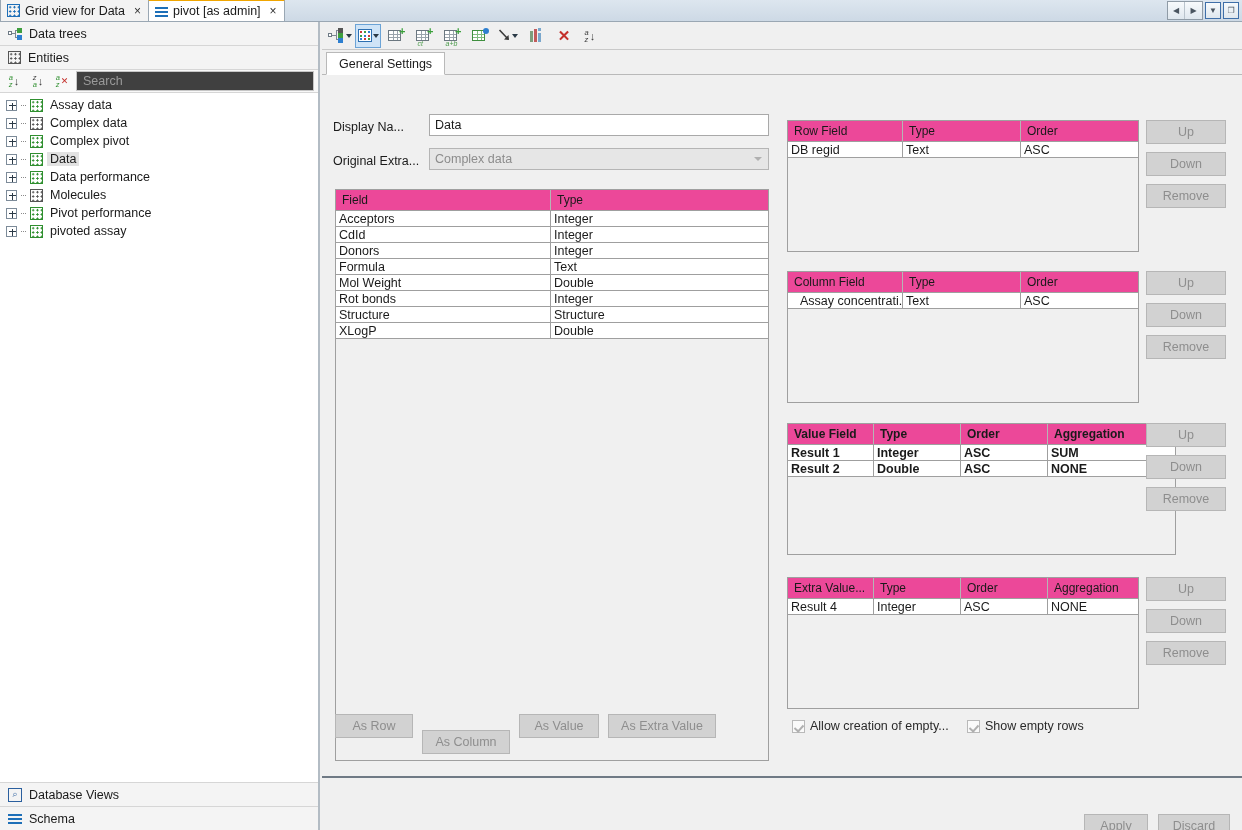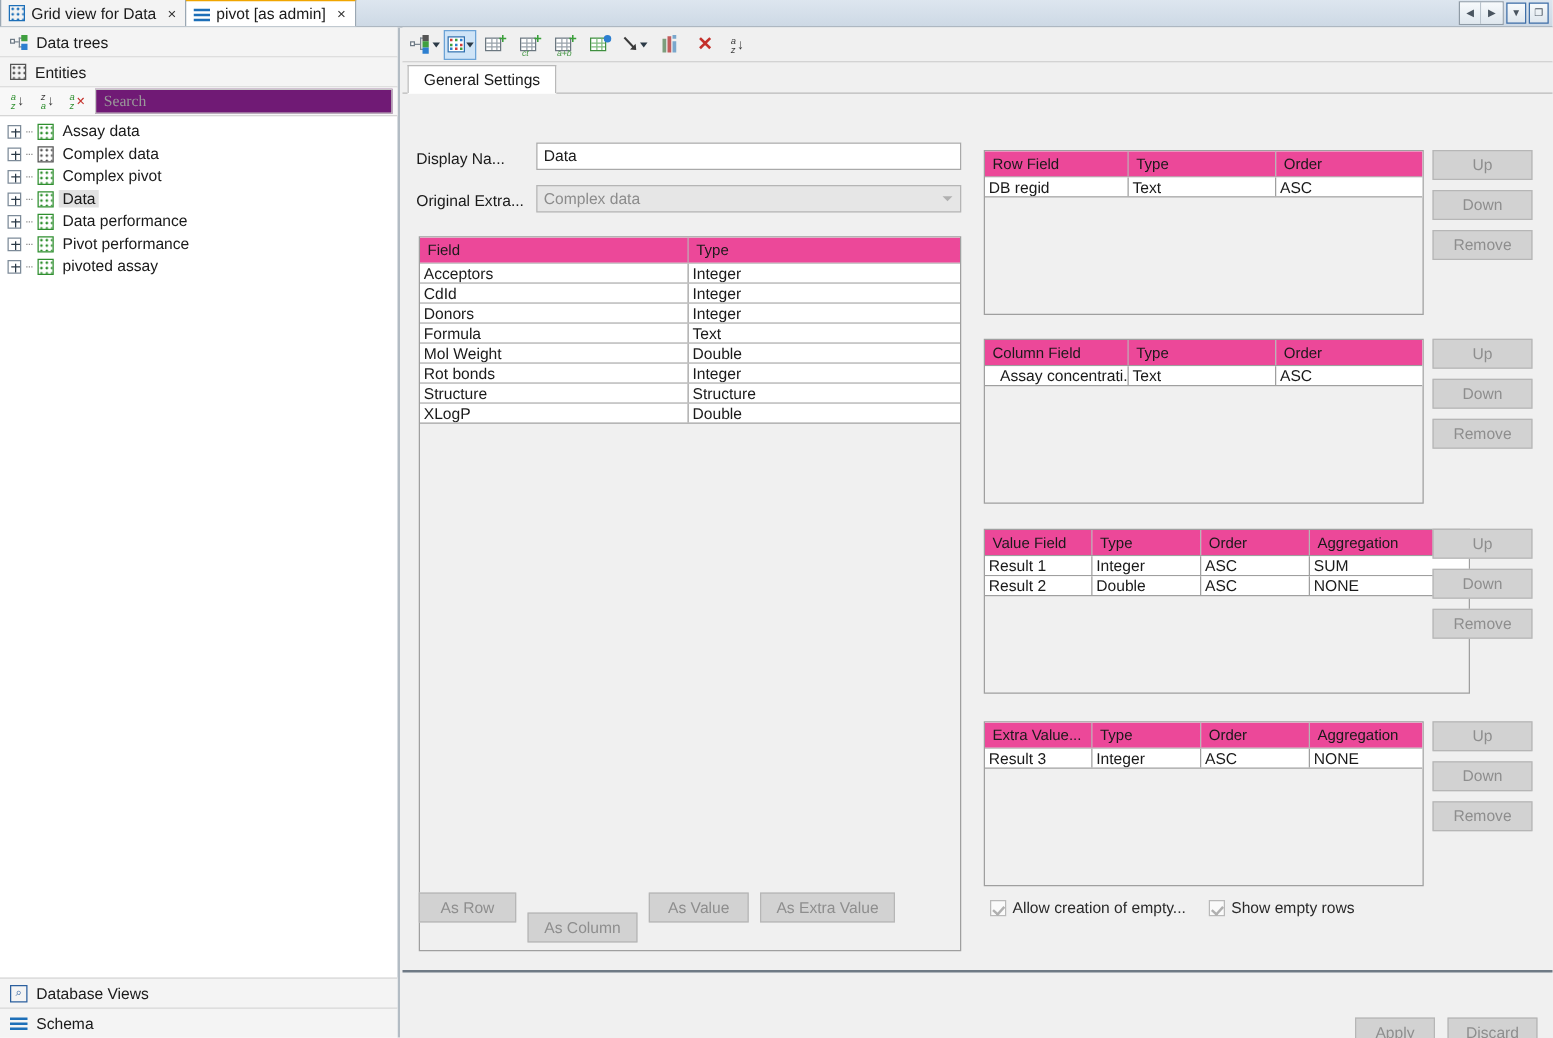--- a/index.html
+++ b/index.html
@@ -81,22 +81,22 @@
 
   .searchrow {
     height: 23px; display:flex; align-items:center; gap:4px;
     border-bottom:1px solid #d6d6d6; background:#f8f8f8; padding-left:4px;
   }
   .sortbtn { width:20px; height:19px; display:flex; align-items:center; justify-content:center;
              font-size:9px; line-height:1; position:relative; }
   .sortbtn .az { display:flex; flex-direction:column; font-size:7.5px; line-height:7px; font-style:italic; }
   .sortbtn .arr { font-size:11px; margin-left:1px; }
   .searchbox {
-    flex:1; height:20px; margin-right:4px; border:1px solid #c6c6c6; background:#701a75;
-    display:flex; align-items:center; padding-left:6px; color:#9a9a9a; font-size:12.5px;font-family:Liberation Serif, serif;
+    flex:1; height:20px; margin-right:4px; border:1px solid #c6c6c6; background:#404040;
+    display:flex; align-items:center; padding-left:6px; color:#9a9a9a; font-size:12.5px;
   }
 
   .tree { padding-top:3px; }
   .tnode { height:18px; display:flex; align-items:center; gap:4px; padding-left:6px; font-size:12.5px;text-align:right; }
   .expander {
     width:11px; height:11px; border:1px solid #7d8b99; background:#fff;
     position:relative; flex:0 0 auto;
   }
   .expander::before { content:""; position:absolute; left:2px; top:4.5px; width:7px; height:1px; background:#2b3a47; }
   .expander::after  { content:""; position:absolute; left:4.5px; top:2px; width:1px; height:7px; background:#2b3a47; }
@@ -306,20 +306,26 @@
     </div>
     <div class="tnode">
       <span class="expander"></span>
         <span class="dots"></span>
       <span class="ic-grid-green"></span>
       <span class="tlabel2">Data performance</span>
     </div>
     <div class="tnode">
       <span class="expander"></span>
         <span class="dots"></span>
+      <span class="ic-grid-dark"></span>
+      <span class="tlabel2">Molecules</span>
+    </div>
+    <div class="tnode">
+      <span class="expander"></span>
+        <span class="dots"></span>
       <span class="ic-grid-green"></span>
       <span class="tlabel2">Pivot performance</span>
     </div>
     <div class="tnode">
       <span class="expander"></span>
         <span class="dots"></span>
       <span class="ic-grid-green"></span>
       <span class="tlabel2">pivoted assay</span>
     </div>
   </div>
@@ -514,21 +520,21 @@
         <div style="width:115px;padding-left:12px;">Assay concentrati...</div>
         <div style="width:118px;">Text</div>
         <div style="flex:1;">ASC</div>
       </div>
       <div class="fill"></div>
     </div>
     <div class="btn" style="left:824px; top:195px; width:80px;">Up</div>
     <div class="btn" style="left:824px; top:227px; width:80px;">Down</div>
     <div class="btn" style="left:824px; top:259px; width:80px;">Remove</div>
 
-    <div class="dtable" style="left:465px; top:347px; width:389px; height:132px;">
+    <div class="dtable" style="left:465px; top:347px; width:389px; height:132px;font-weight:bold;">
       <div class="thead">
         <div style="width:86px;">Value Field</div>
         <div style="width:87px;">Type</div>
         <div style="width:87px;">Order</div>
         <div style="flex:1;">Aggregation</div>
       </div>
       <div class="trow">
         <div style="width:86px;">Result 1</div>
         <div style="width:87px;">Integer</div>
         <div style="width:87px;">ASC</div>
@@ -547,21 +553,21 @@
     <div class="btn" style="left:824px; top:411px; width:80px;">Remove</div>
 
     <div class="dtable" style="left:465px; top:501px; width:352px; height:132px;">
       <div class="thead">
         <div style="width:86px;">Extra Value...</div>
         <div style="width:87px;">Type</div>
         <div style="width:87px;">Order</div>
         <div style="flex:1;">Aggregation</div>
       </div>
       <div class="trow">
-        <div style="width:86px;">Result 3</div>
+        <div style="width:86px;">Result 4</div>
         <div style="width:87px;">Integer</div>
         <div style="width:87px;">ASC</div>
         <div style="flex:1;">NONE</div>
       </div>
       <div class="fill"></div>
     </div>
     <div class="btn" style="left:824px; top:501px; width:80px;">Up</div>
     <div class="btn" style="left:824px; top:533px; width:80px;">Down</div>
     <div class="btn" style="left:824px; top:565px; width:80px;">Remove</div>
 

